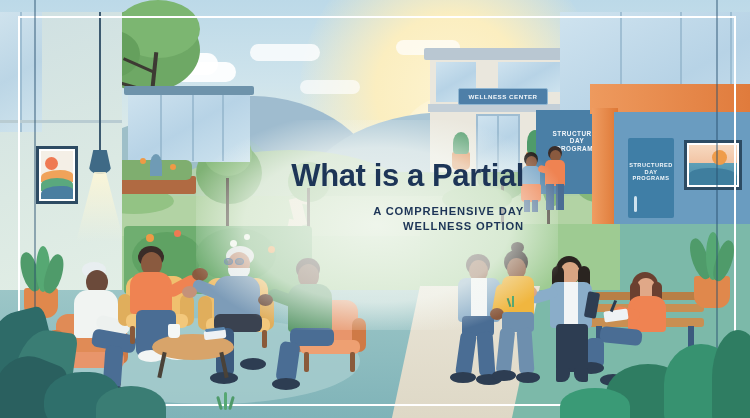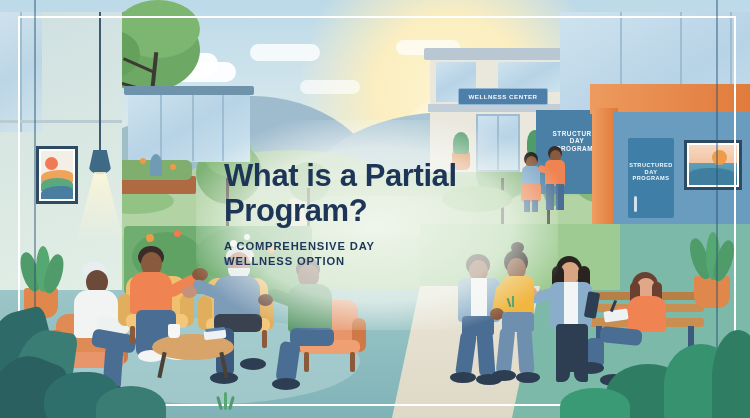--- a/index.html
+++ b/index.html
@@ -41,21 +41,21 @@
   .sh{position:absolute;}          
   .rd{border-radius:50%;}
 
   .chair{position:absolute;}
   .chairback{position:absolute;border-radius:12px 12px 4px 4px;}
   .chairseat{position:absolute;border-radius:6px;}
   .chairarm{position:absolute;border-radius:7px;}
   .leg{position:absolute;background:#8a5a3a;border-radius:2px;}
 
   
-  .titlewrap{position:absolute;left:224px;top:158px;width:300px;text-align:left;z-index:40;}
+  .titlewrap{position:absolute;left:224px;top:158px;width:300px;text-align:right;z-index:40;}
   .t-line{font-size:31px;line-height:35px;font-weight:700;color:#1d3557;letter-spacing:-.4px;}
   .sub{margin-top:11px;font-size:11.2px;line-height:15px;font-weight:700;color:#1d3557;letter-spacing:.85px;}
   .titlehaze{position:absolute;left:196px;top:120px;width:362px;height:210px;z-index:35;
     background:radial-gradient(ellipse at 50% 50%,rgba(247,250,245,.88) 0%,rgba(247,250,245,.66) 52%,rgba(247,250,245,0) 78%);}
 
   
   .frame{position:absolute;left:18px;top:16px;width:714px;height:386px;
     border:2.5px solid #ffffff;z-index:60;pointer-events:none;}
   .vline{position:absolute;top:0;width:1.5px;height:418px;background:rgba(40,80,110,.45);z-index:61;}
 
@@ -421,21 +421,20 @@
 
     <div class="fg sh" style="left:218px;top:396px;width:3px;height:14px;background:#4f9b6a;border-radius:2px;transform:rotate(-16deg);"></div>
     <div class="fg sh" style="left:224px;top:392px;width:3px;height:18px;background:#56a873;border-radius:2px;"></div>
     <div class="fg sh" style="left:230px;top:396px;width:3px;height:14px;background:#4f9b6a;border-radius:2px;transform:rotate(16deg);"></div>
     <div class="fg sh" style="left:508px;top:298px;width:2px;height:9px;background:#4f9b6a;transform:rotate(-18deg);"></div>
     <div class="fg sh" style="left:512px;top:296px;width:2px;height:11px;background:#56a873;"></div>
 
     <div class="titlehaze"></div>
     <div class="titlewrap">
       <div class="t-line">What is a Partial</div>
-      <div class="t-line">Program?</div>
       <div class="sub">A COMPREHENSIVE DAY</div>
       <div class="sub" style="margin-top:0;">WELLNESS OPTION</div>
     </div>
 
   </div>
 
   <div class="frame"></div>
   <div class="vline" style="left:34px;"></div>
   <div class="vline" style="left:716px;"></div>
 </div>

